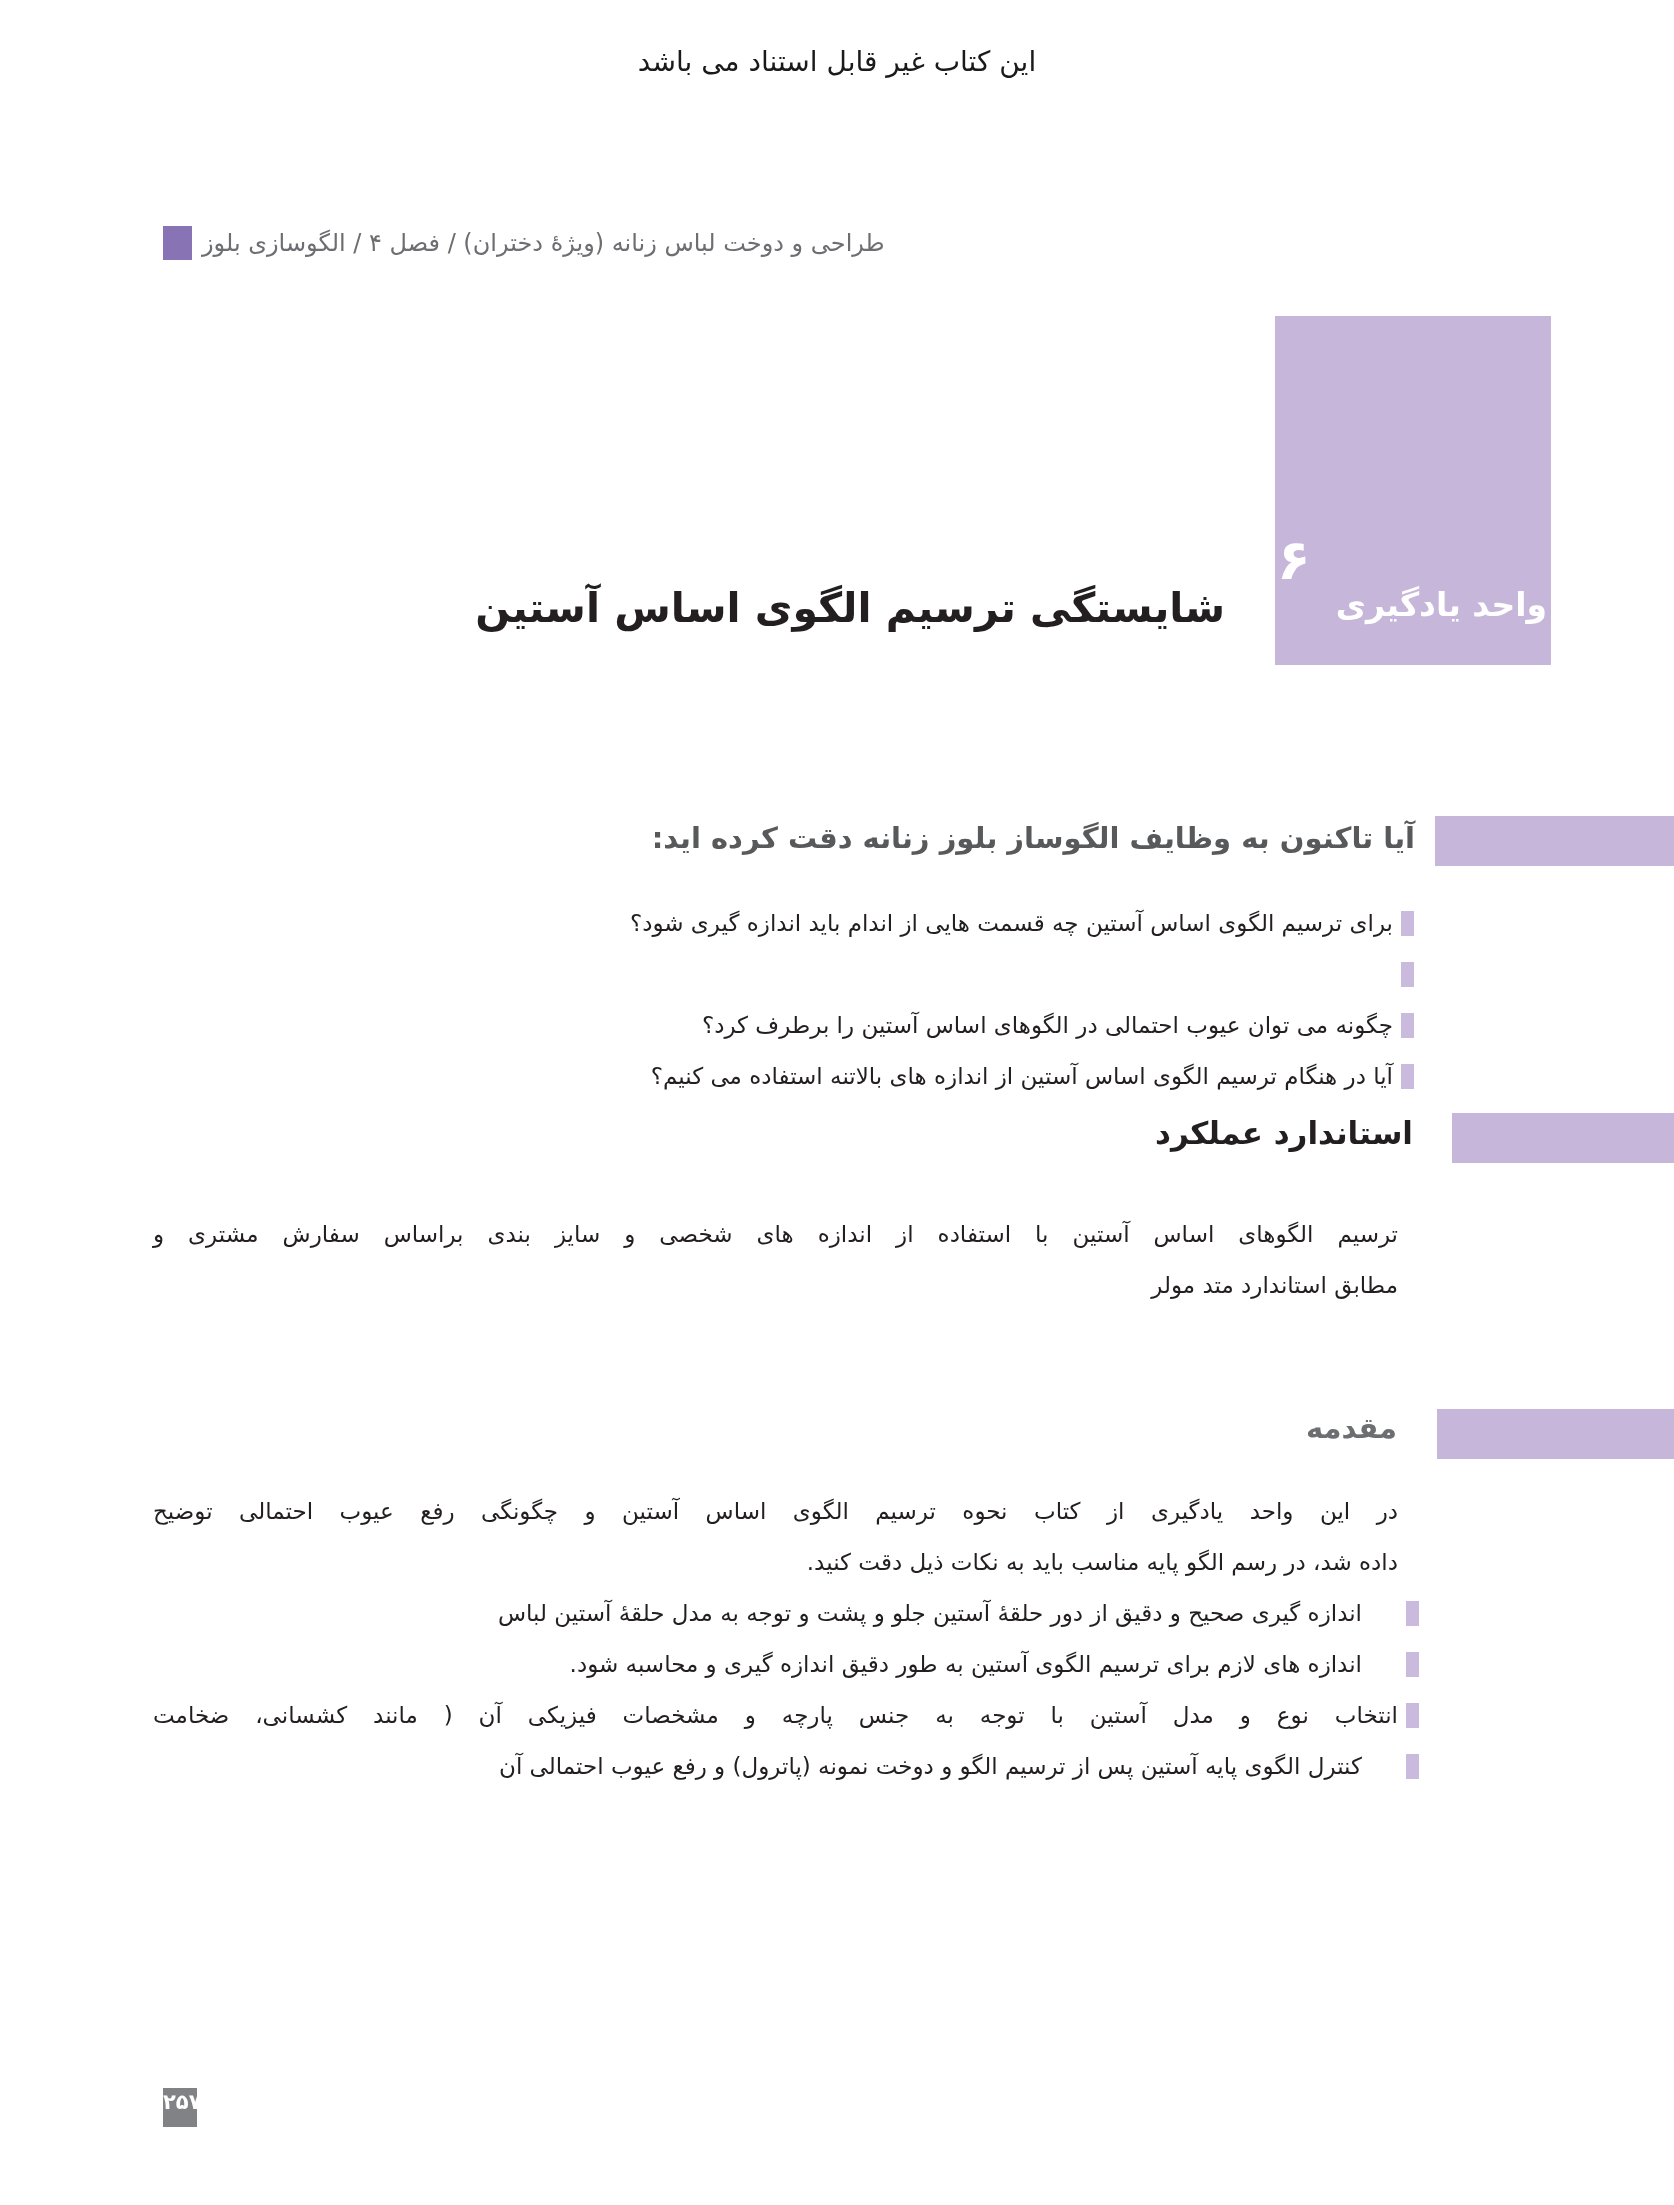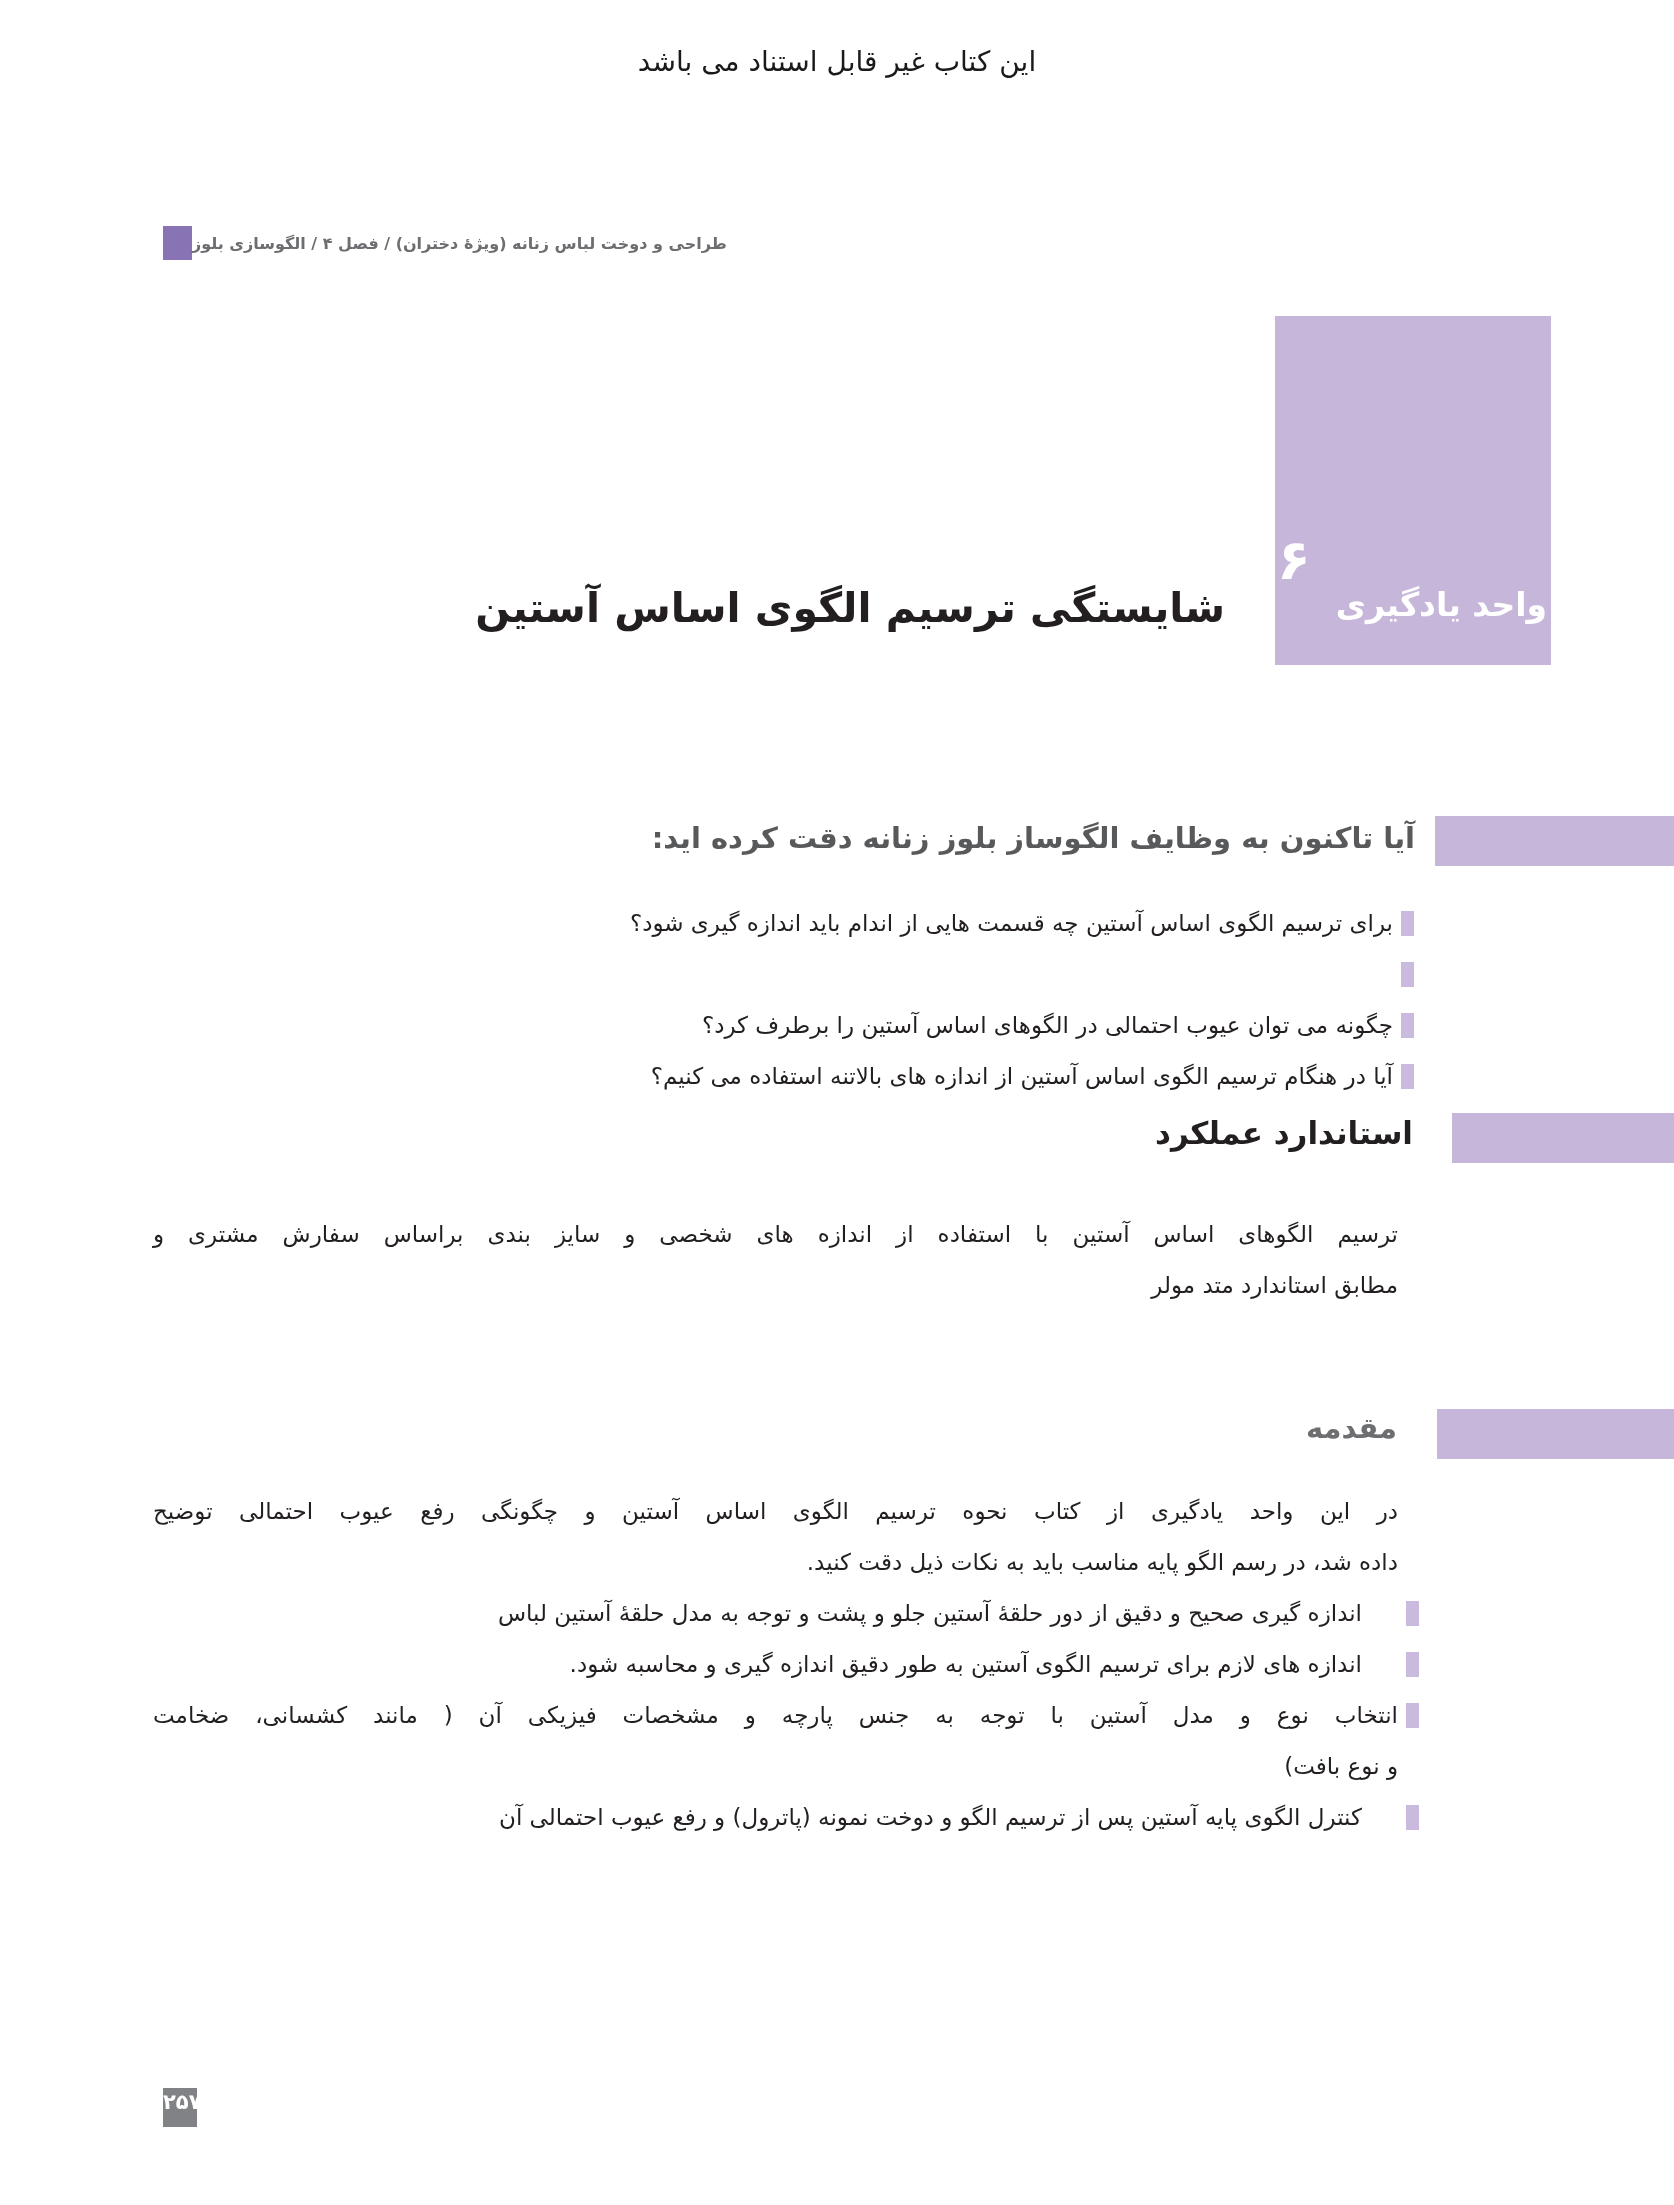--- a/index.html
+++ b/index.html
@@ -9,22 +9,22 @@
   }
   .rtl{direction:rtl;unicode-bidi:embed;}
   .abs{position:absolute;}
 
   
   .notice{top:45px;left:0;width:100%;text-align:center;font-size:28px;color:#1a1a1a;}
 
   
   .breadcrumb-row{left:163px;top:225px;height:36px;display:flex;align-items:center;}
   .breadcrumb-square{width:29px;height:34px;background:#8874b4;flex:0 0 auto;}
-  .breadcrumb-text{margin-right:0;margin-left:0;padding-right:0;padding-left:0;
-    font-size:16px;font-weight:bold;color:#6d6e71;white-space:nowrap;direction:rtl;
+  .breadcrumb-text{margin-right:0;margin-left:0;padding-right:0;padding-left:10px;
+    font-size:24px;font-weight:normal;color:#6d6e71;white-space:nowrap;direction:rtl;
     margin-inline-start:14px;}
 
   
   .unit-rect{left:1275px;top:316px;width:276px;height:349px;background:#c6b7da;}
   .unit-num{position:absolute;left:2px;top:217px;font-size:55px;font-weight:bold;color:#ffffff;line-height:1;}
   .unit-label{position:absolute;right:4px;top:271px;font-size:33px;font-weight:bold;color:#ffffff;white-space:nowrap;direction:rtl;line-height:1.1;}
 
   .main-title{right:449px;top:584px;font-size:41px;font-weight:bold;color:#231f20;white-space:nowrap;direction:rtl;}
 
   
@@ -115,22 +115,19 @@
   </div>
   <div class="row">
     <span class="b-sq"></span>
     <span>اندازه های لازم برای ترسیم الگوی آستین به طور دقیق اندازه گیری و محاسبه شود.</span>
   </div>
   <div class="row-just">
     <span class="b-sq"></span>
     <span class="fill">انتخاب نوع و مدل آستین با توجه به جنس پارچه و مشخصات فیزیکی آن ( مانند کشسانی، ضخامت</span>
   </div>
   <div class="row">
-    <span>و نوع بافت)</span>
-  </div>
-  <div class="row">
     <span class="b-sq"></span>
     <span>کنترل الگوی پایه آستین پس از ترسیم الگو و دوخت نمونه (پاترول) و رفع عیوب احتمالی آن</span>
   </div>
 </div>
 
 <div class="abs page-badge">۲۵۷</div>
 
 
 </body></html>

